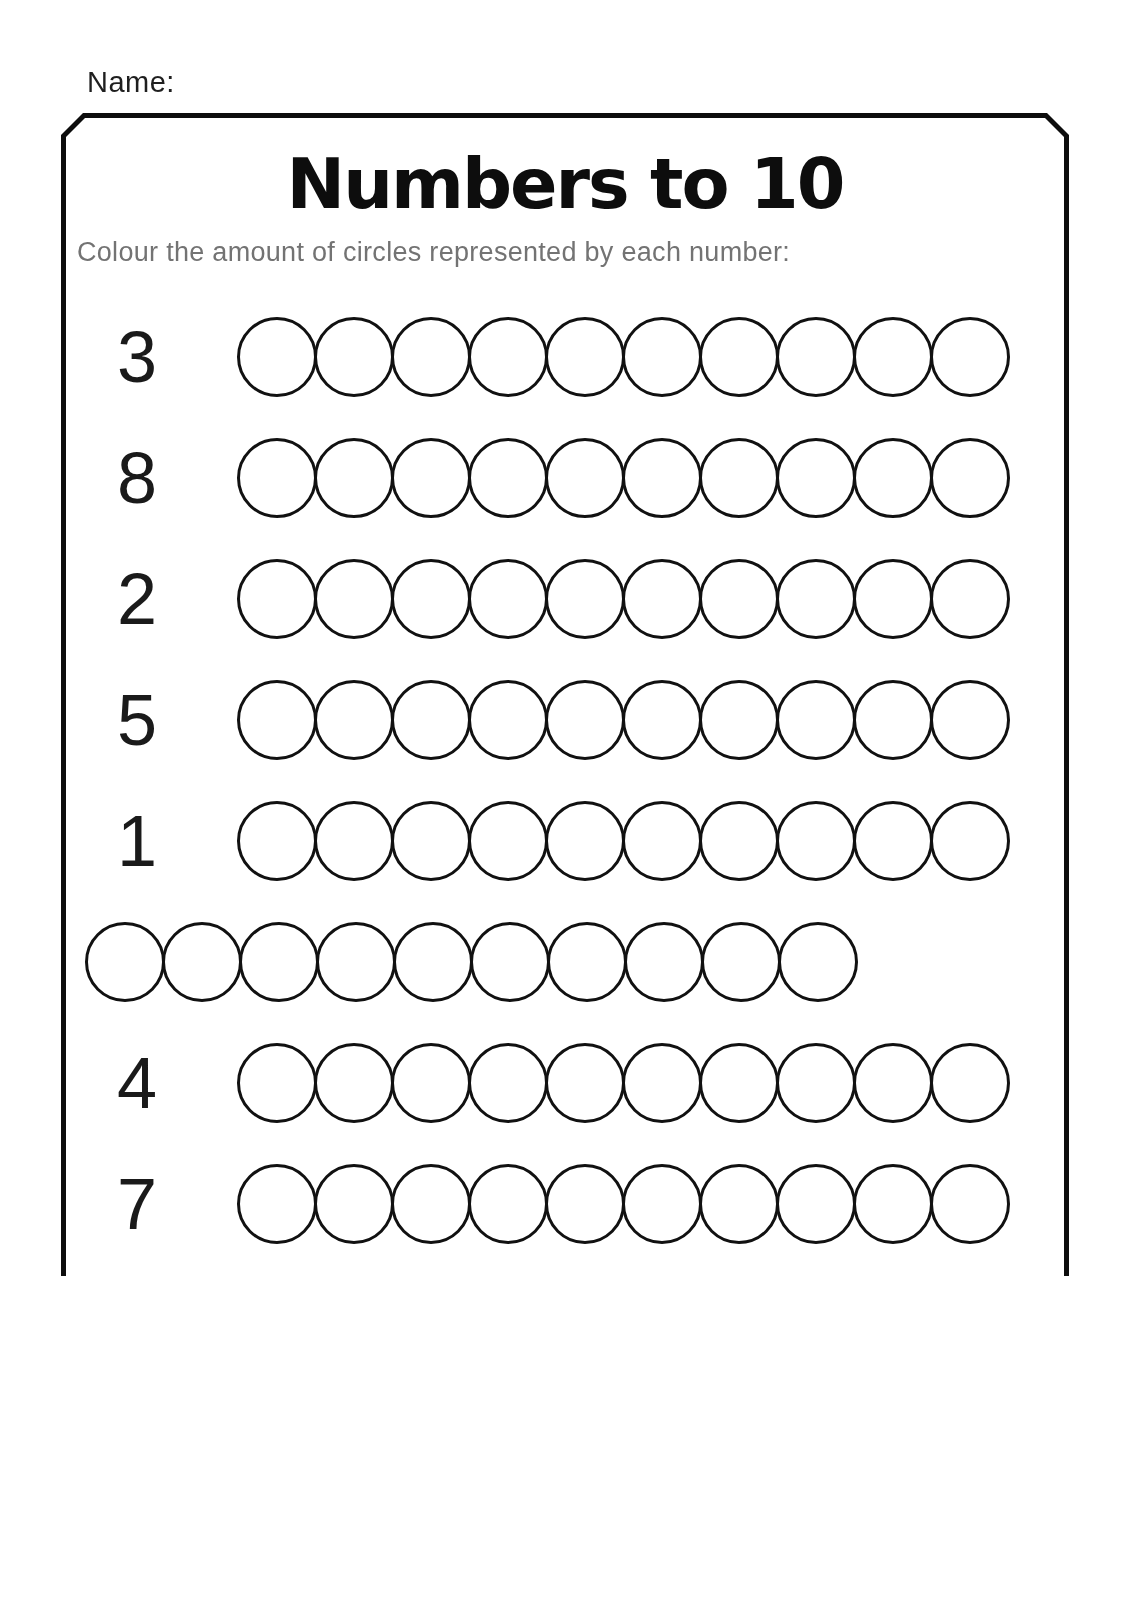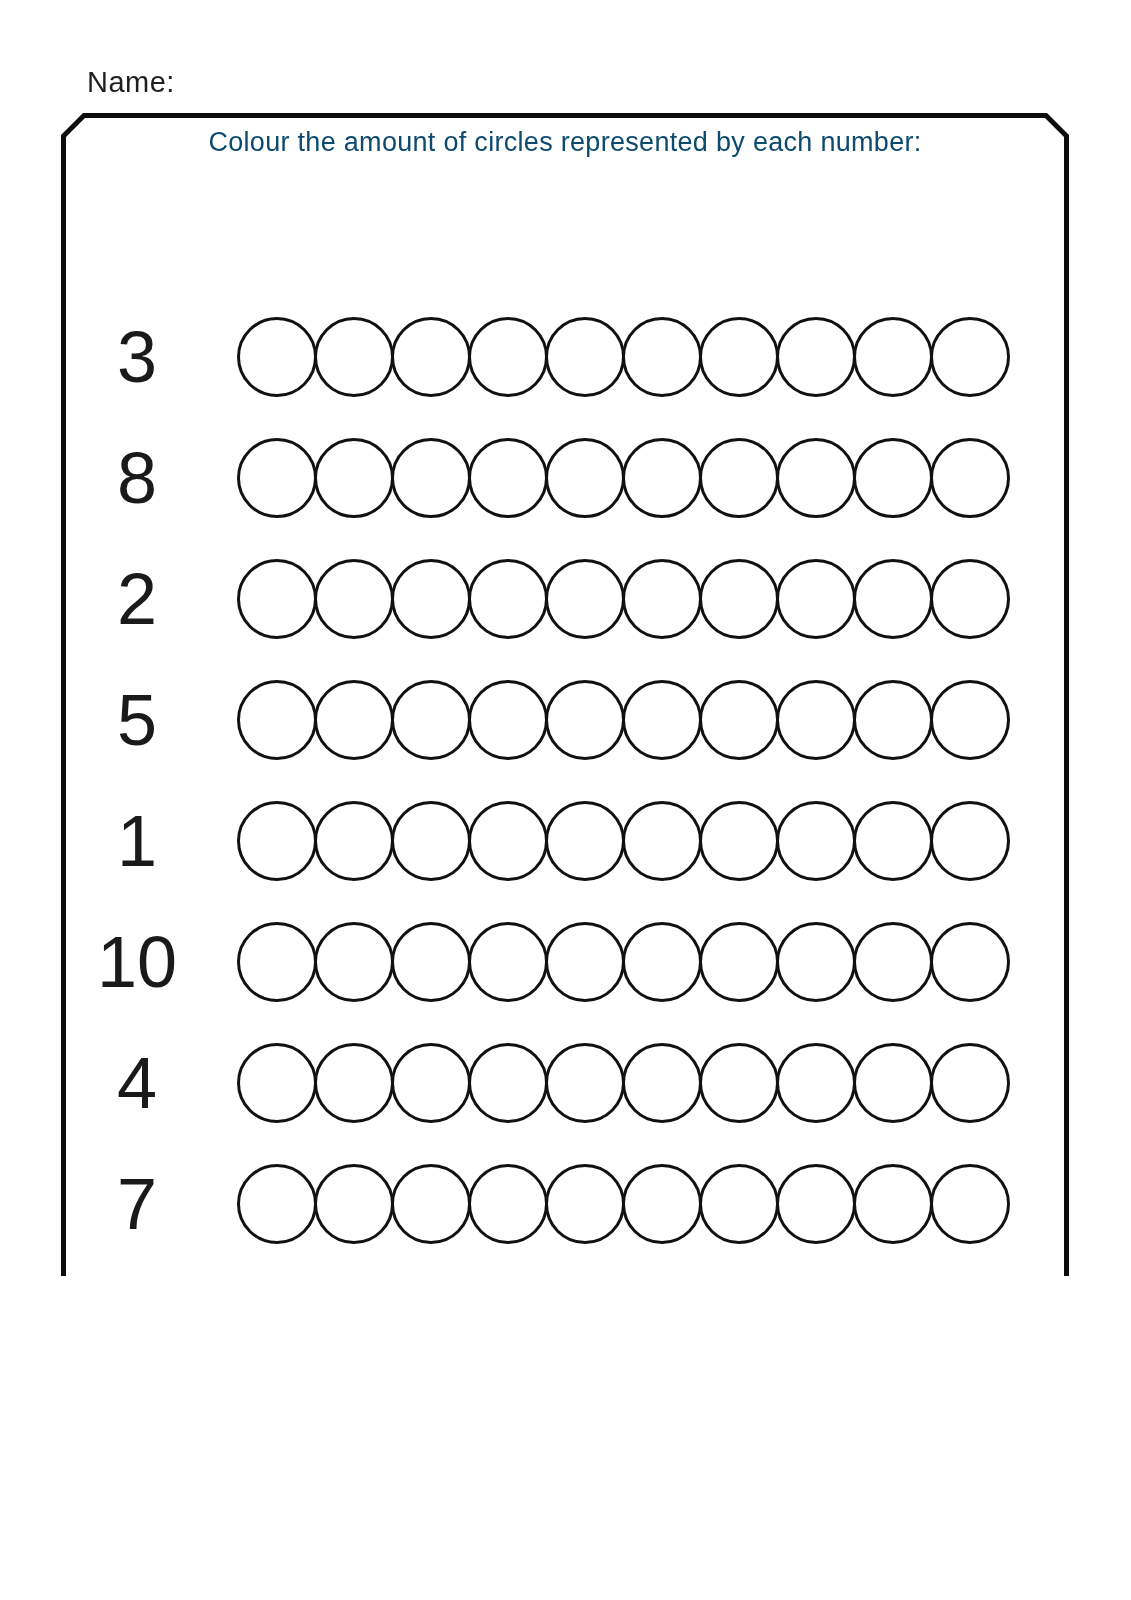--- a/index.html
+++ b/index.html
@@ -58,25 +58,25 @@
     margin: 34px 0 0 0;
     text-align: center;
     font-family: "DejaVu Sans", sans-serif;
     font-weight: 800;
     font-size: 70px;
     line-height: 1.08;
     letter-spacing: -2px;
     color: #0d0d0d;
   }
   .instruction {
-    margin: 14px 0 0 0;
-    text-align: center;
+    margin: 14px 0 0 16px;
+    text-align: left;
     font-size: 27px;
     letter-spacing: 0.3px;
-    color: #0c4a6e;
+    color: #737373;
   }
   .rows {
     position: absolute;
     top: 204px;
     left: 0;
     right: 0;
     display: flex;
     flex-direction: column;
     row-gap: 41px;
   }
@@ -116,20 +116,21 @@
 
 <div class="page">
 
   <div class="name-label">Name:</div>
 
   <div class="sheet">
     <div class="sheet-bg"></div>
     <div class="sheet-inner"></div>
 
     <div class="sheet-content">
+      <h1 class="title">Numbers to 10</h1>
 
       <p class="instruction">Colour the amount of circles represented by each number:</p>
 
       <div class="rows">
   <div class="row">
     <span class="row-number">3</span>
     <div class="circles">
               <div class="circle"></div>
               <div class="circle"></div>
               <div class="circle"></div>
@@ -201,21 +202,20 @@
               <div class="circle"></div>
               <div class="circle"></div>
               <div class="circle"></div>
               <div class="circle"></div>
               <div class="circle"></div>
               <div class="circle"></div>
             </div>
   </div>
 
   <div class="row">
-    <span class="row-number">10</span>
     <div class="circles">
               <div class="circle"></div>
               <div class="circle"></div>
               <div class="circle"></div>
               <div class="circle"></div>
               <div class="circle"></div>
               <div class="circle"></div>
               <div class="circle"></div>
               <div class="circle"></div>
               <div class="circle"></div>

